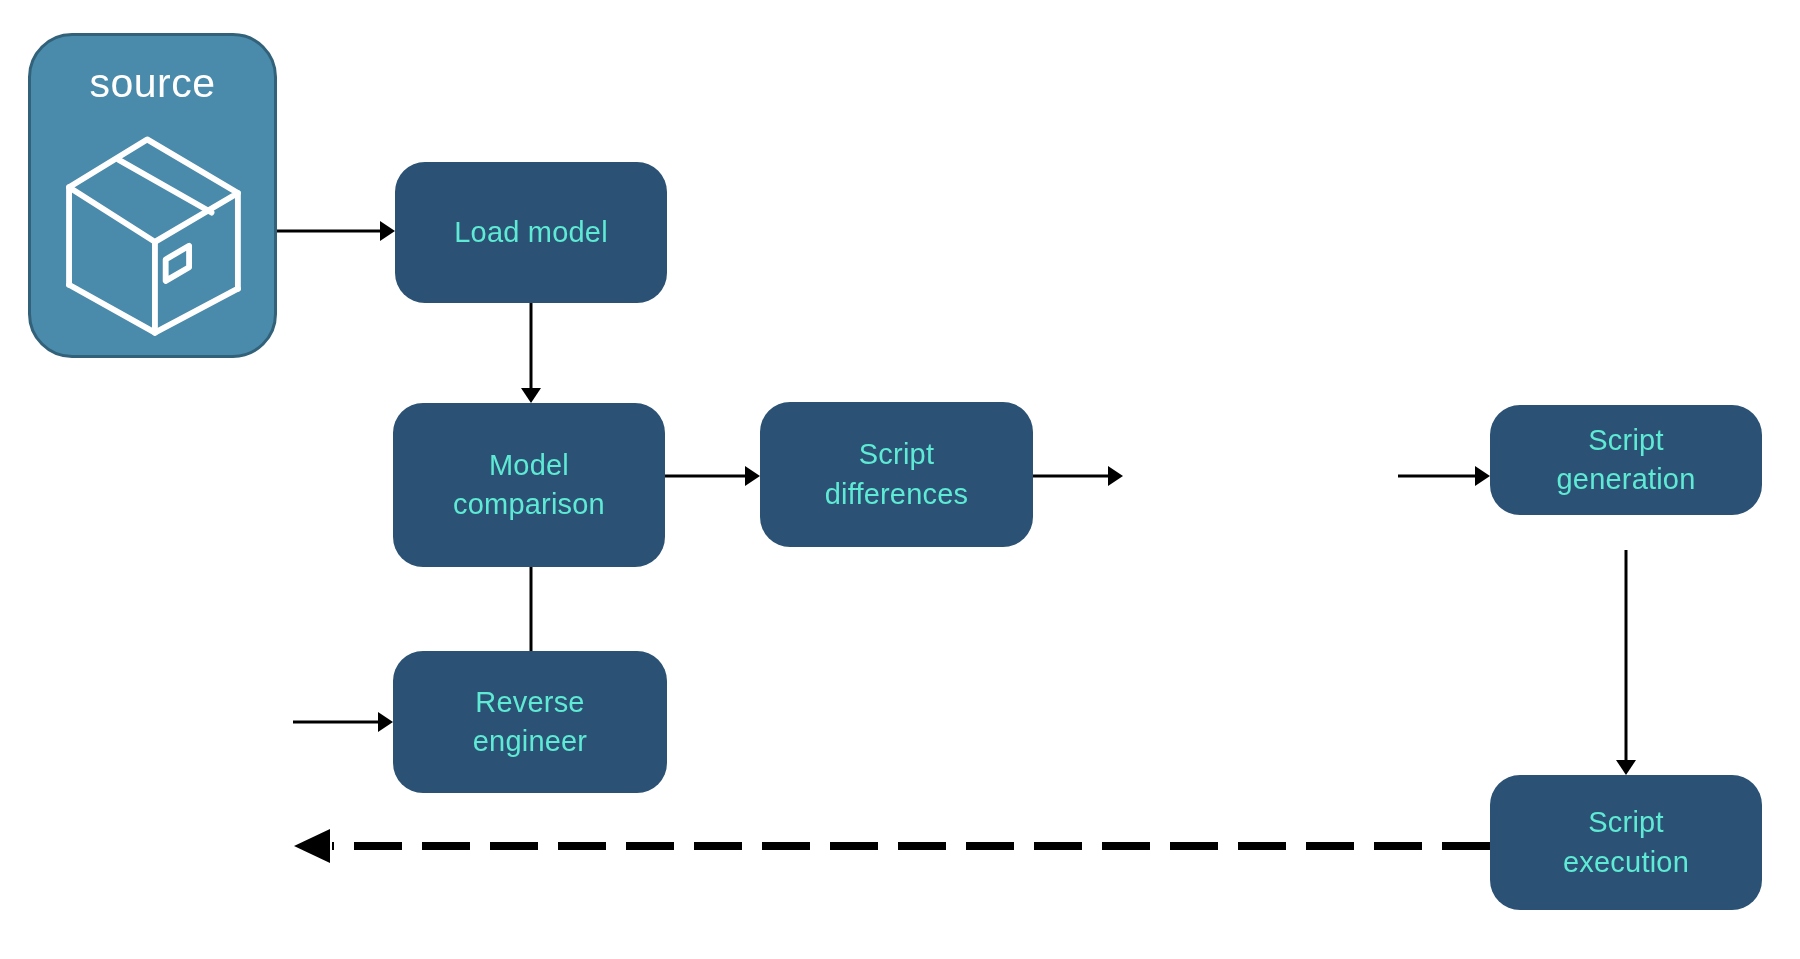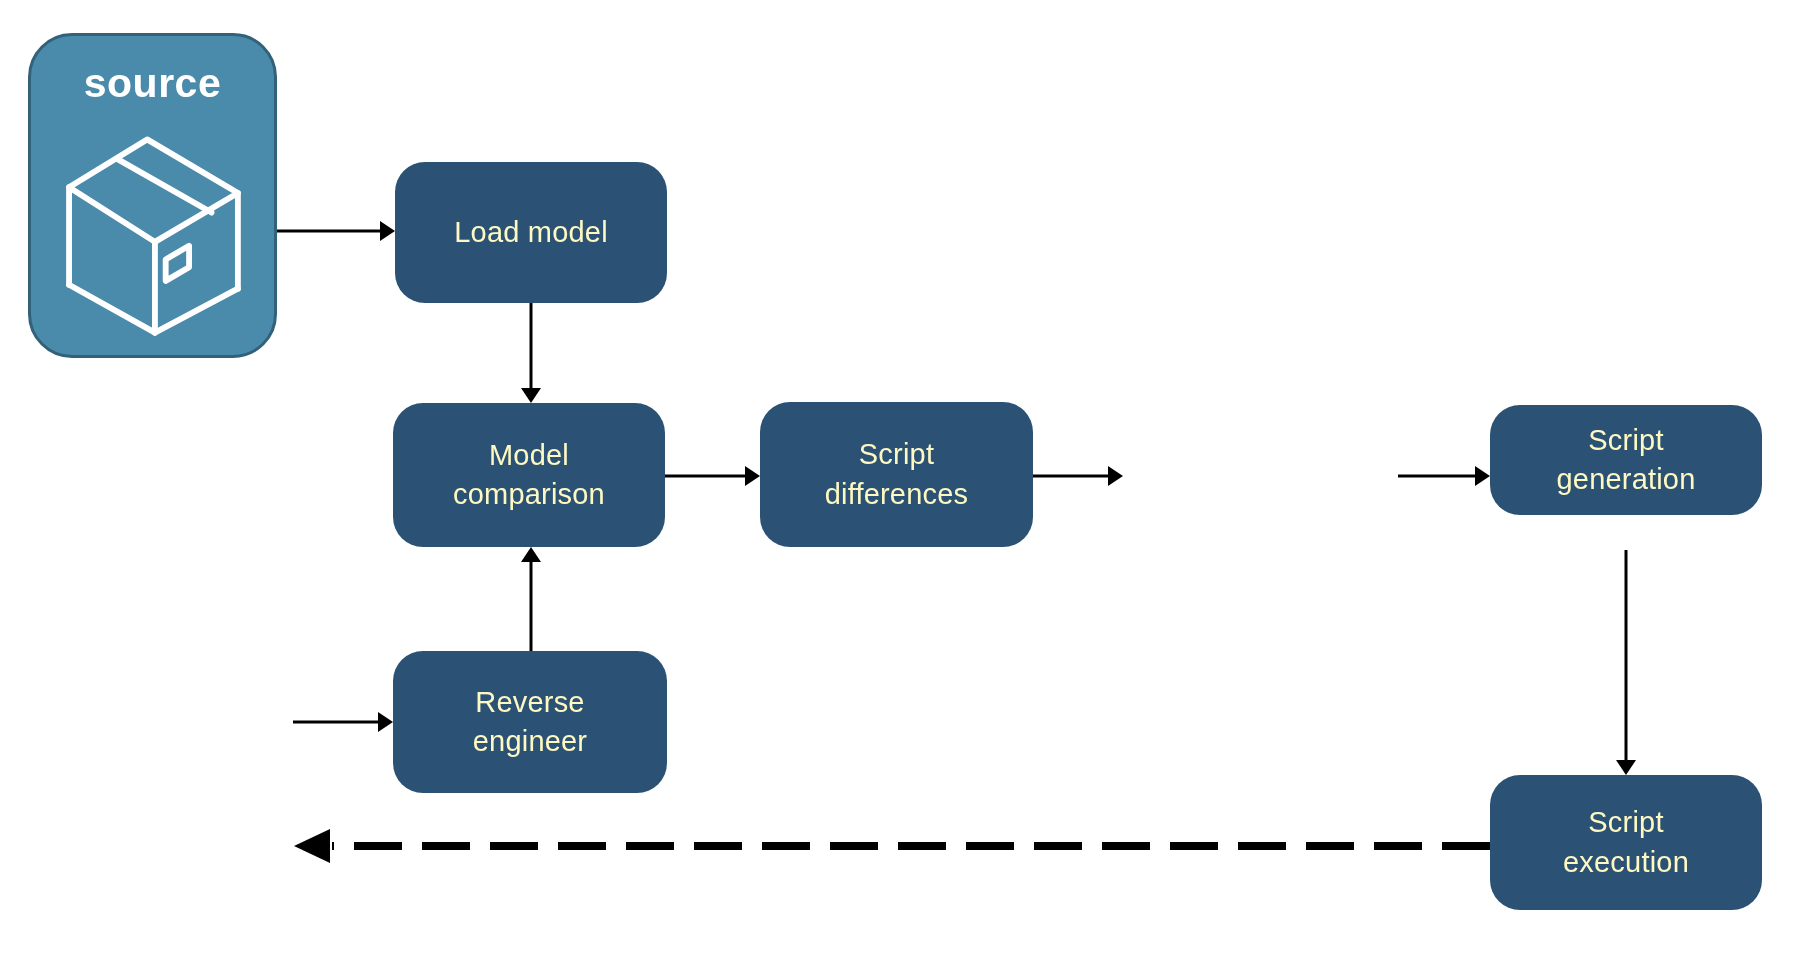--- a/index.html
+++ b/index.html
@@ -23,53 +23,53 @@
     pointer-events: none;
   }
   
   .node {
     position: absolute;
     background: #2B5274;
     border-radius: 30px;
     display: flex;
     align-items: center;
     justify-content: center;
-    color: #fef9c3;
+    color: #5eead4;
   }
   .node span {
     display: block;
     max-width: 190px;
     text-align: center;
     font-size: 29px;
     line-height: 1.35;
     letter-spacing: 0.2px;
   }
   .n-load-model       { left: 395px;  top: 162px; width: 272px; height: 141px; }
-  .n-model-comparison { left: 393px;  top: 403px; width: 272px; height: 144px; }
+  .n-model-comparison { left: 393px;  top: 403px; width: 272px; height: 164px; }
   .n-model-differences{ left: 760px;  top: 402px; width: 273px; height: 145px; }
   .n-deployment-plan  { left: 1123px; top: 403px; width: 275px; height: 144px; }
   .n-script-generation{ left: 1490px; top: 405px; width: 272px; height: 110px; }
   .n-reverse-engineer { left: 393px;  top: 651px; width: 274px; height: 142px; }
   .n-script-execution { left: 1490px; top: 775px; width: 272px; height: 135px; }
   
   .endpoint {
     position: absolute;
     background: #4A8AAA;
     border: 3px solid #32617A;
     border-radius: 44px;
     box-sizing: border-box;
   }
   .endpoint .endpoint-label {
     position: absolute;
     left: 0; right: 0;
     top: 24px;
     text-align: center;
     color: #ffffff;
     font-size: 41px;
-    font-weight: bold;
+    font-weight: normal;
     letter-spacing: 0.5px;
   }
   .endpoint svg.icon {
     position: absolute;
     left: 0; top: 0;
     width: 100%;
     height: 100%;
   }
   .ep-source { left: 28px; top: 33px;  width: 249px; height: 325px; }
   .ep-target { left: 45px; top: 605px; width: 248px; height: 325px; }

